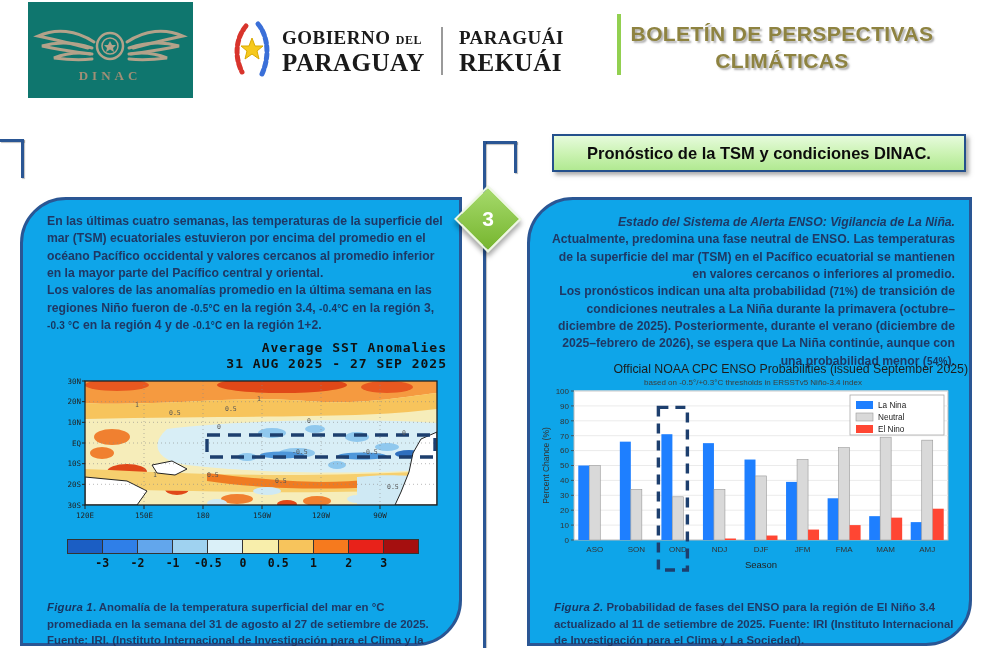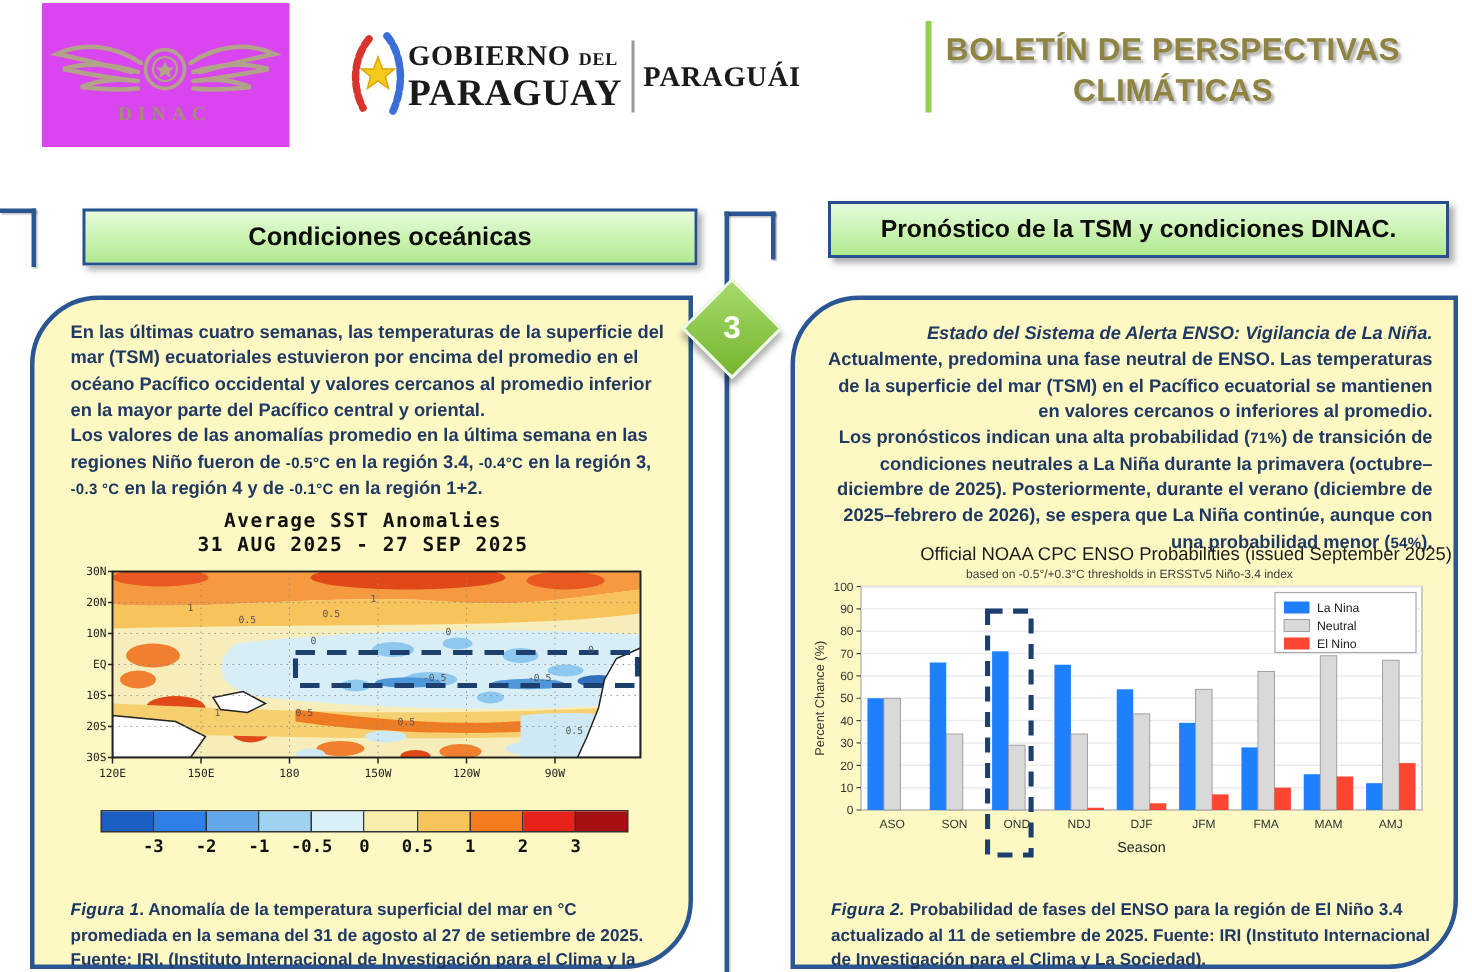--- a/index.html
+++ b/index.html
@@ -1,21 +1,21 @@
 <!DOCTYPE html>
 <html><head>
 <meta charset="utf-8">
 <style>
   html,body{margin:0;padding:0;background:#fff;}
   .page{position:relative;width:981px;height:648px;background:#fff;overflow:hidden;
         font-family:"Liberation Sans",sans-serif;}
 
   
-  .dinac{position:absolute;left:28px;top:2px;width:165px;height:96px;background:#d946ef;}
-  .govlogo{position:absolute;left:232px;top:12px;height:78px;display:flex;align-items:center;}
+  .dinac{position:absolute;left:28px;top:2px;width:165px;height:96px;background:#0f766e;}
+  .govlogo{position:absolute;left:232px;top:12px;height:78px;display:flex;align-items:center;gap:10px;}
   .gov-text{font-family:"Liberation Serif",serif;font-weight:bold;color:#1a1a1a;line-height:1;}
   .gov-text .l1{font-size:19px;letter-spacing:.5px;}
   .gov-text .l1 .del{font-size:12px;}
   .gov-text .l2{font-size:25px;letter-spacing:.5px;margin-top:3px;}
   .gov-divider{width:2px;height:48px;background:#9a9a9a;margin:0 6px;}
   .accent-bar{position:absolute;left:617px;top:14px;width:4px;height:61px;background:#92d050;}
   .bulletin-title{position:absolute;right:34px;top:20px;width:330px;text-align:center;
       font-weight:bold;font-size:21px;line-height:27px;color:#8e8340;letter-spacing:.4px;
       text-shadow:2px 2px 2px rgba(110,110,110,.55);}
 
@@ -33,32 +33,32 @@
 
   
   .diamond{position:absolute;left:464px;top:195px;width:44px;height:44px;transform:rotate(45deg);
       background:linear-gradient(135deg,#a6da6c,#76b52e);border:2px solid #edf7e2;
       box-shadow:3px 3px 5px rgba(0,0,0,.35);z-index:5;}
   .diamond span{position:absolute;inset:0;display:flex;align-items:center;justify-content:center;
       transform:rotate(-45deg);color:#fff;font-size:21px;font-weight:bold;}
 
   
   .content-box{position:absolute;top:197px;height:449px;border:3px solid #2a5694;
-      border-radius:46px 0 46px 0;background:#fef9c3;box-sizing:border-box;}
+      border-radius:46px 0 46px 0;background:#0ea5e9;box-sizing:border-box;}
   .content-box.left{left:20px;width:442px;}
   .content-box.right{left:527px;width:445px;}
 
   .body-text{position:absolute;left:24px;right:12px;top:13px;
       color:#1f3864;font-size:12.2px;font-weight:bold;line-height:1.42;}
   .body-text p{margin:0;}
   .strong-val{font-weight:800;font-size:10px;color:#16345f;letter-spacing:.2px;}
   .lead-italic{font-style:italic;}
 
   
-  .fig1{position:absolute;left:14px;top:140px;width:410px;text-align:center;}
+  .fig1{position:absolute;left:14px;top:140px;width:410px;text-align:right;}
   .map-title{font-family:"DejaVu Sans Mono",monospace;font-weight:bold;font-size:13px;
       color:#111;letter-spacing:1px;line-height:1.25;}
   .colorbar-wrap{position:relative;width:352px;margin:8px 0 0 30px;height:34px;}
   .colorbar{display:flex;width:352px;height:15px;border:1px solid #333;box-sizing:border-box;}
   .colorbar div{flex:1;border-right:1px solid #333;}
   .colorbar div:last-child{border-right:none;}
   .cb-label{position:absolute;top:17px;transform:translateX(-50%);
       font-family:"DejaVu Sans Mono",monospace;font-weight:bold;font-size:11.5px;color:#111;}
 
   .caption{position:absolute;left:24px;right:12px;top:399px;
@@ -99,38 +99,36 @@
       <path d="M20,18 L23,26 L31,26 L25,31 L27,39 L20,34 L13,39 L15,31 L9,26 L17,26 Z" fill="#f6c91e" stroke="#d9a900" stroke-width="1"></path>
     </svg>
     <div class="gov-text">
       <div class="l1"><span>GOBIERNO</span>
         <span class="del">DEL</span></div>
       <div class="l2">PARAGUAY</div>
     </div>
     <div class="gov-divider"></div>
     <div class="gov-text">
       <div class="l1">PARAGUÁI</div>
+      <div class="l2">REKUÁI</div>
     </div>
   </div>
 
   <div class="accent-bar"></div>
   <div class="bulletin-title">
     <div>BOLETÍN DE PERSPECTIVAS</div>
     <div>CLIMÁTICAS</div>
   </div>
 
   <div class="nline" style="left:0;top:139px;width:24px;height:3px;"></div>
   <div class="nline" style="left:21px;top:139px;width:3px;height:39px;"></div>
   <div class="nline" style="left:483px;top:141px;width:34px;height:3px;"></div>
   <div class="nline" style="left:514px;top:141px;width:3px;height:32px;"></div>
   <div class="nline" style="left:483px;top:141px;width:3px;height:507px;"></div>
 
-  <div class="sec-header left">
-    <span>Condiciones oceánicas</span>
-  </div>
   <div class="sec-header right">
     <span>Pronóstico de la TSM y condiciones DINAC.</span>
   </div>
 
   <div class="diamond">
     <span>3</span>
   </div>
 
   <div class="content-box left">
     <div class="body-text">

